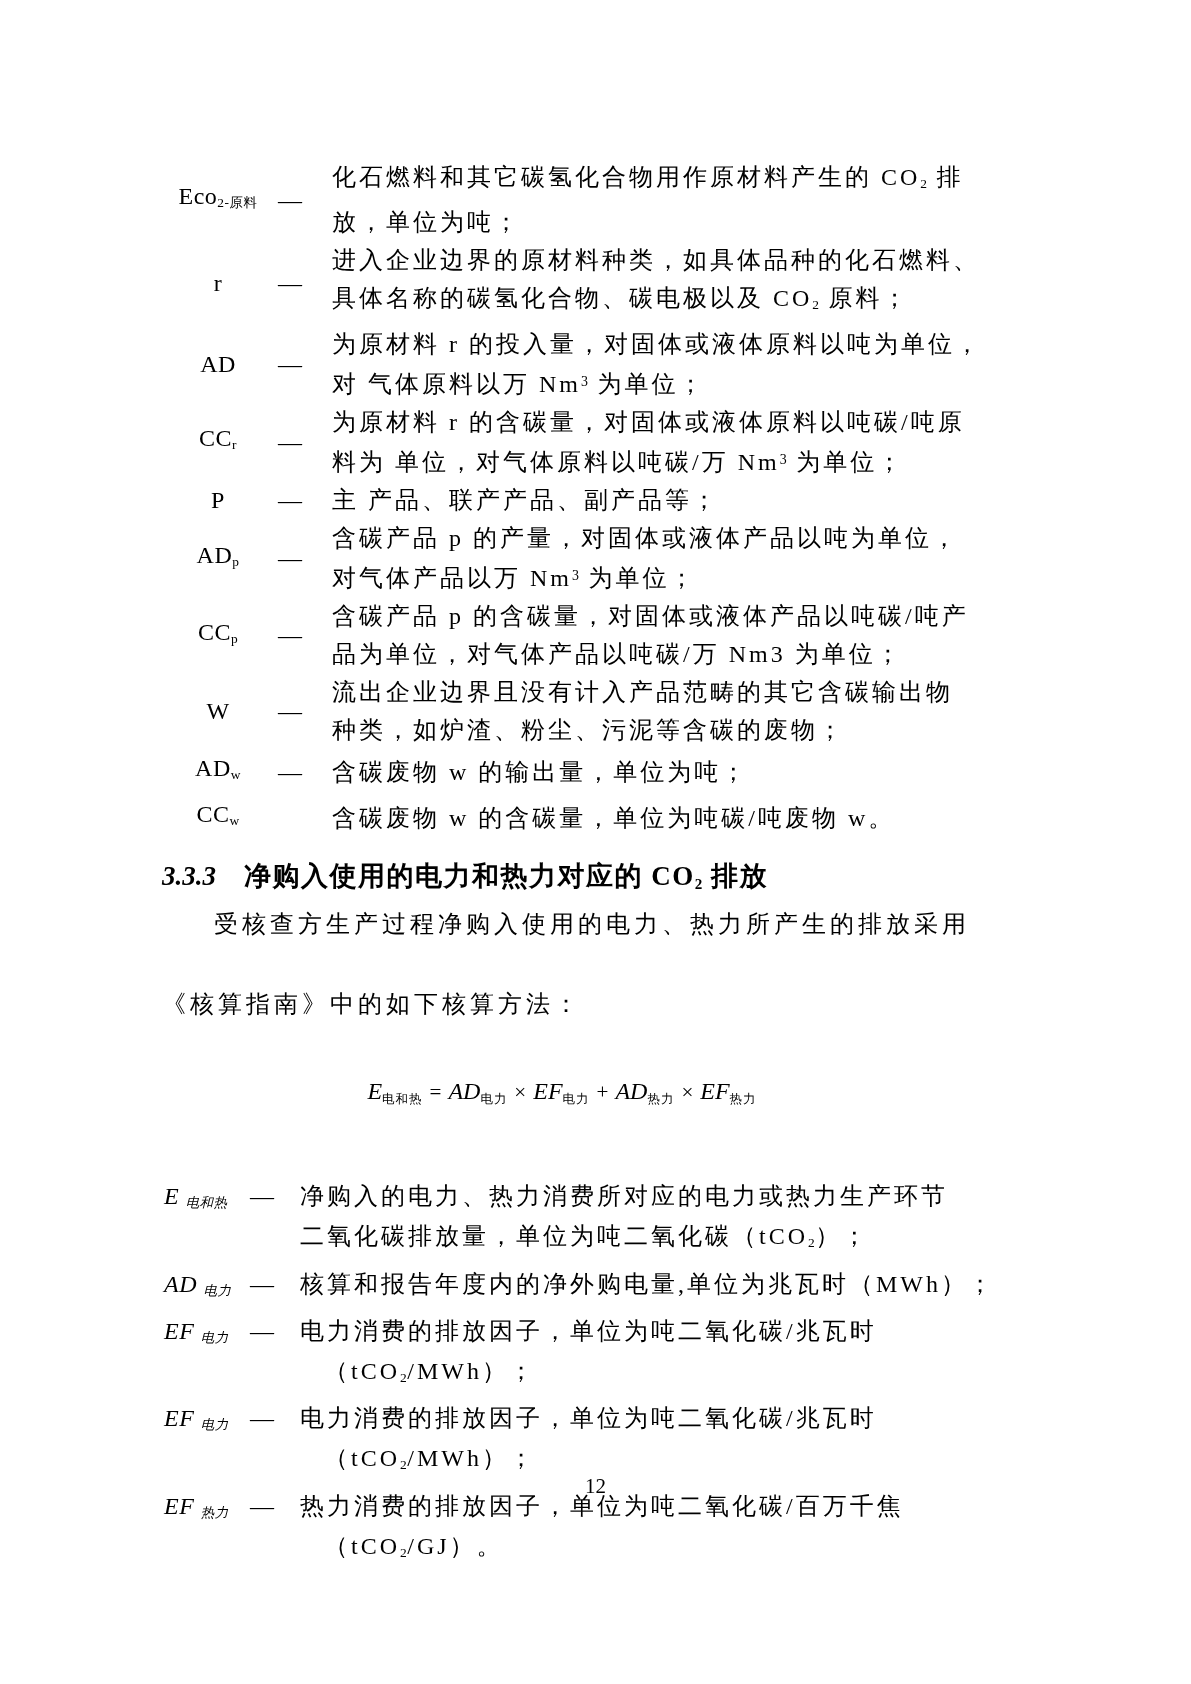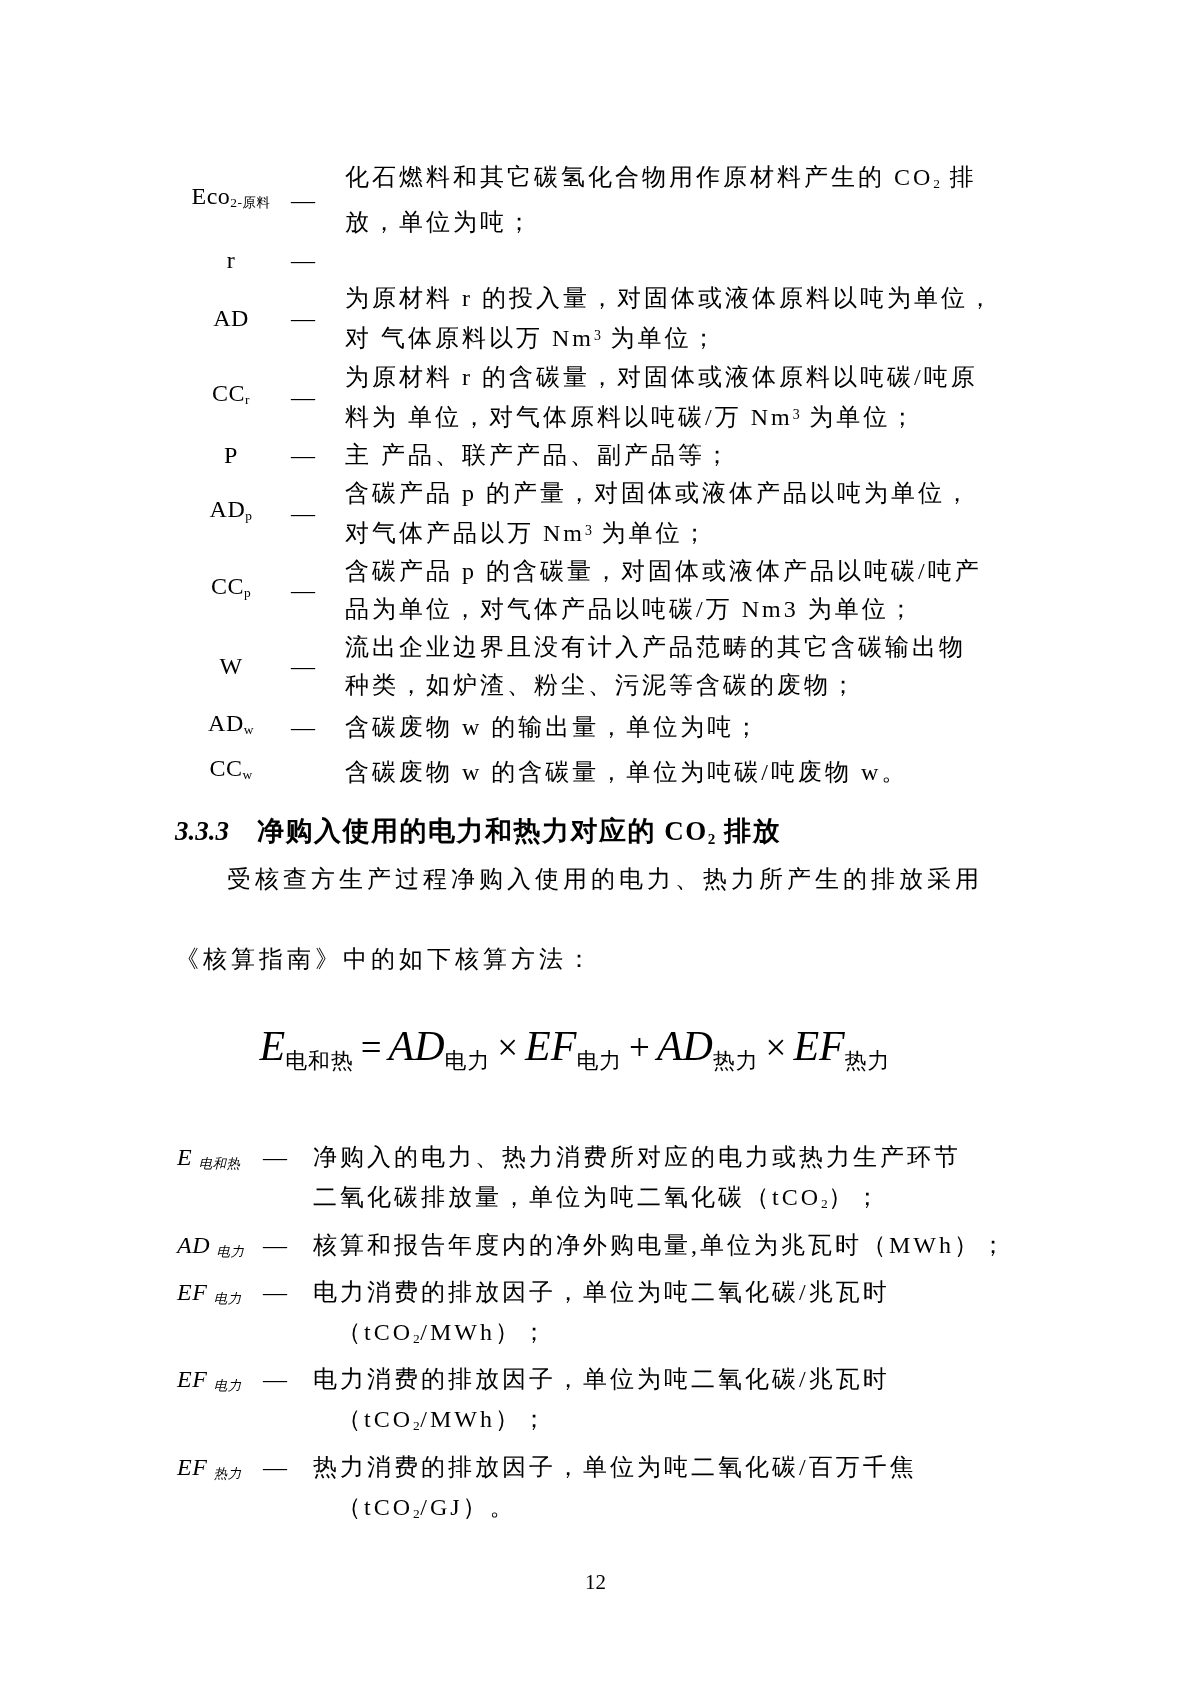--- a/index.html
+++ b/index.html
@@ -8,21 +8,21 @@
     position:relative;
     width:1191px; height:1684px;
     background:#ffffff;
     color:#000000;
     font-family:"Liberation Serif","DejaVu Serif",serif;
     margin:0 auto;
     overflow:hidden;
   }
   .content {
     position:absolute;
-    left:175px; top:158px;
+    left:162px; top:158px;
     width:800px;
   }
 
   
   .def-list { width:100%; }
   .def-row { display:flex; }
   .def-list.top .def-row { align-items:center; }
   .def-list.bottom .def-row { align-items:flex-start; }
 
   .term, .dash, .desc { font-size:24px; }
@@ -55,32 +55,32 @@
 
   
   .paragraph { font-size:24px; }
   .para-line { line-height:40px; letter-spacing:4px; white-space:nowrap; }
   .para-line.first { text-indent:52px; margin-bottom:40px; }
 
   
   .formula {
     margin-top:42px;
     text-align:center;
-    font-size:42px;
+    font-size:24px;
     line-height:50px;
     white-space:nowrap;
   }
   .seg-var { font-style:italic; }
   .seg-fsub { font-size:0.52em; vertical-align:-0.35em; letter-spacing:1px; }
   .seg-op { font-size:0.88em; padding:0 7px; }
 
   
   .page-number {
     position:absolute;
-    left:0; right:0; top:1570px;
+    left:0; right:0; top:1474px;
     text-align:center;
     font-size:21px;
   }
 </style>
 </head>
 <body>
 
 <div class="page">
   <div class="content">
 
@@ -89,20 +89,24 @@
           <div class="term"><span>Eco</span><span class="seg-sub">2-原料</span></div>
           <div class="dash">—</div>
           <div class="desc">
             <div class="desc-line"><span>化石燃料和其它碳氢化合物用作原材料产生的 CO</span><span class="seg-sub">2</span><span> 排</span></div>
             <div class="desc-line"><span>放，单位为吨；</span></div>
           </div>
         </div>
         <div class="def-row">
           <div class="term"><span>r</span></div>
           <div class="dash">—</div>
+          <div class="desc">
+            <div class="desc-line"><span>进入企业边界的原材料种类，如具体品种的化石燃料、</span></div>
+            <div class="desc-line"><span>具体名称的碳氢化合物、碳电极以及 CO</span><span class="seg-sub">2</span><span> 原料；</span></div>
+          </div>
         </div>
         <div class="def-row">
           <div class="term"><span>AD</span></div>
           <div class="dash">—</div>
           <div class="desc">
             <div class="desc-line"><span>为原材料 r 的投入量，对固体或液体原料以吨为单位，</span></div>
             <div class="desc-line"><span>对 气体原料以万 Nm</span><span class="seg-sup">3</span><span> 为单位；</span></div>
           </div>
         </div>
         <div class="def-row">

